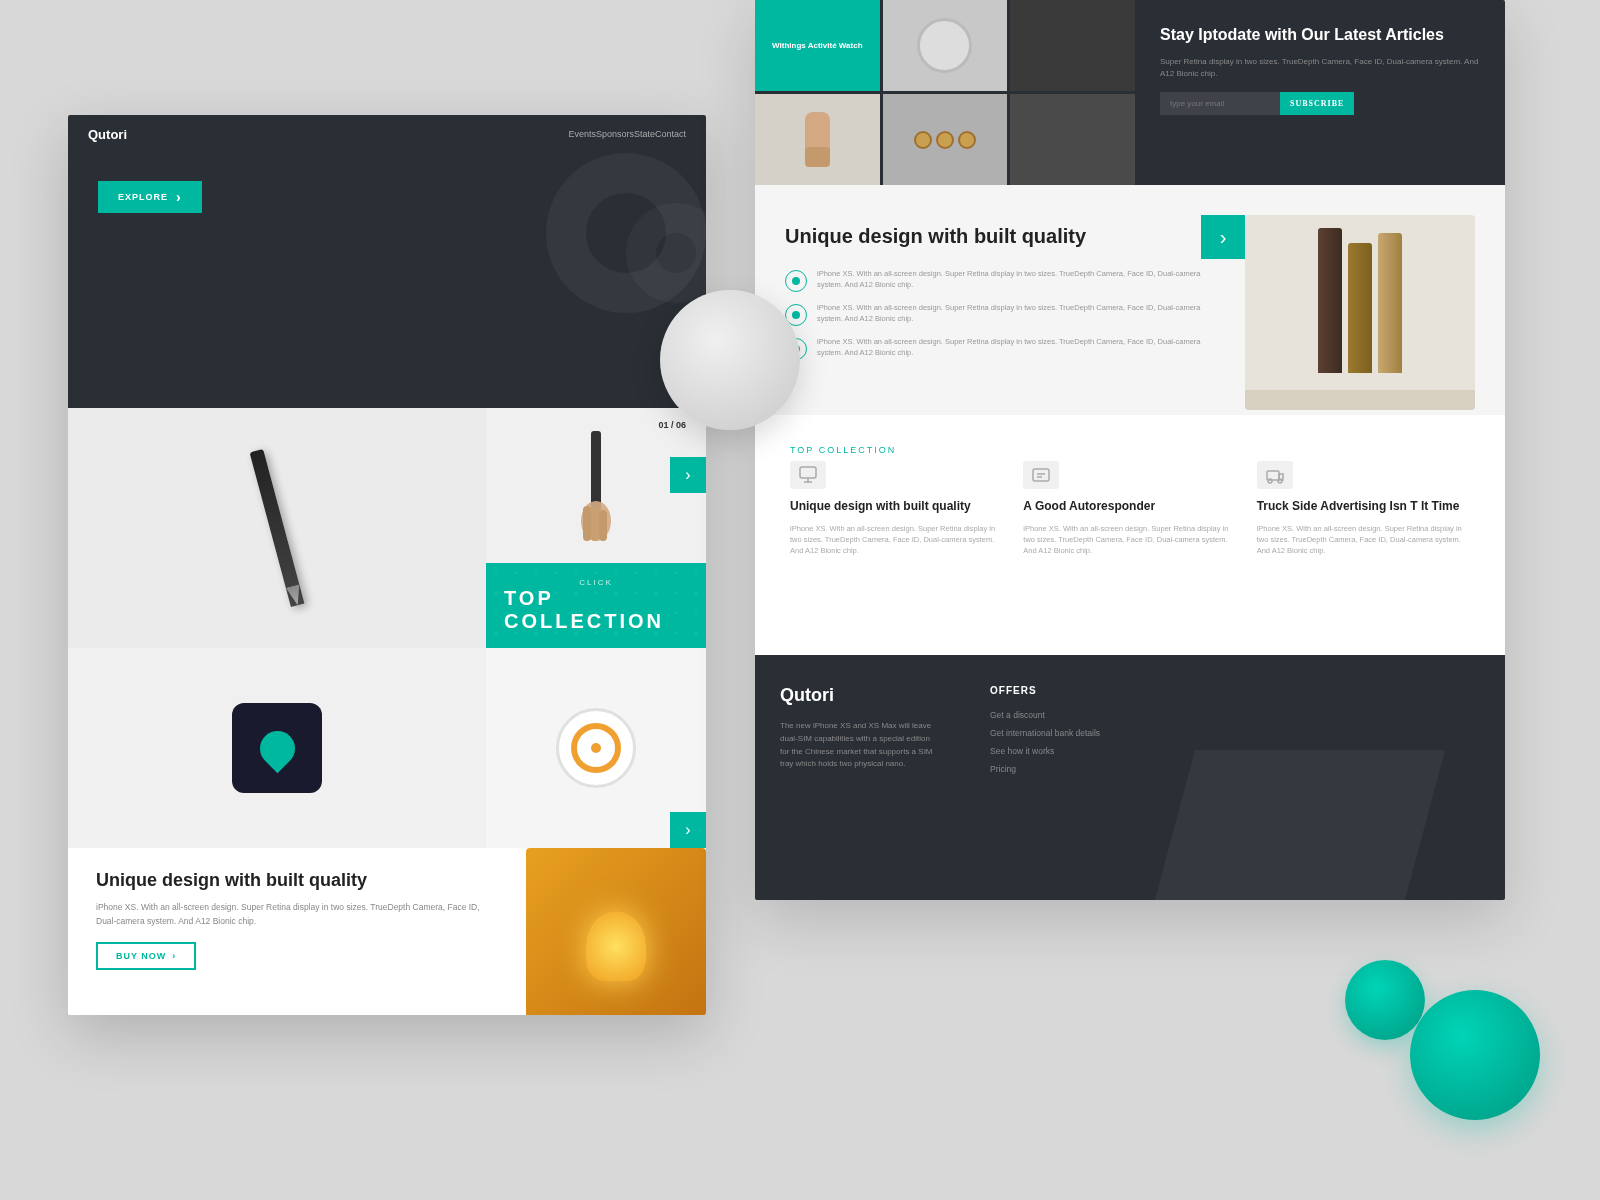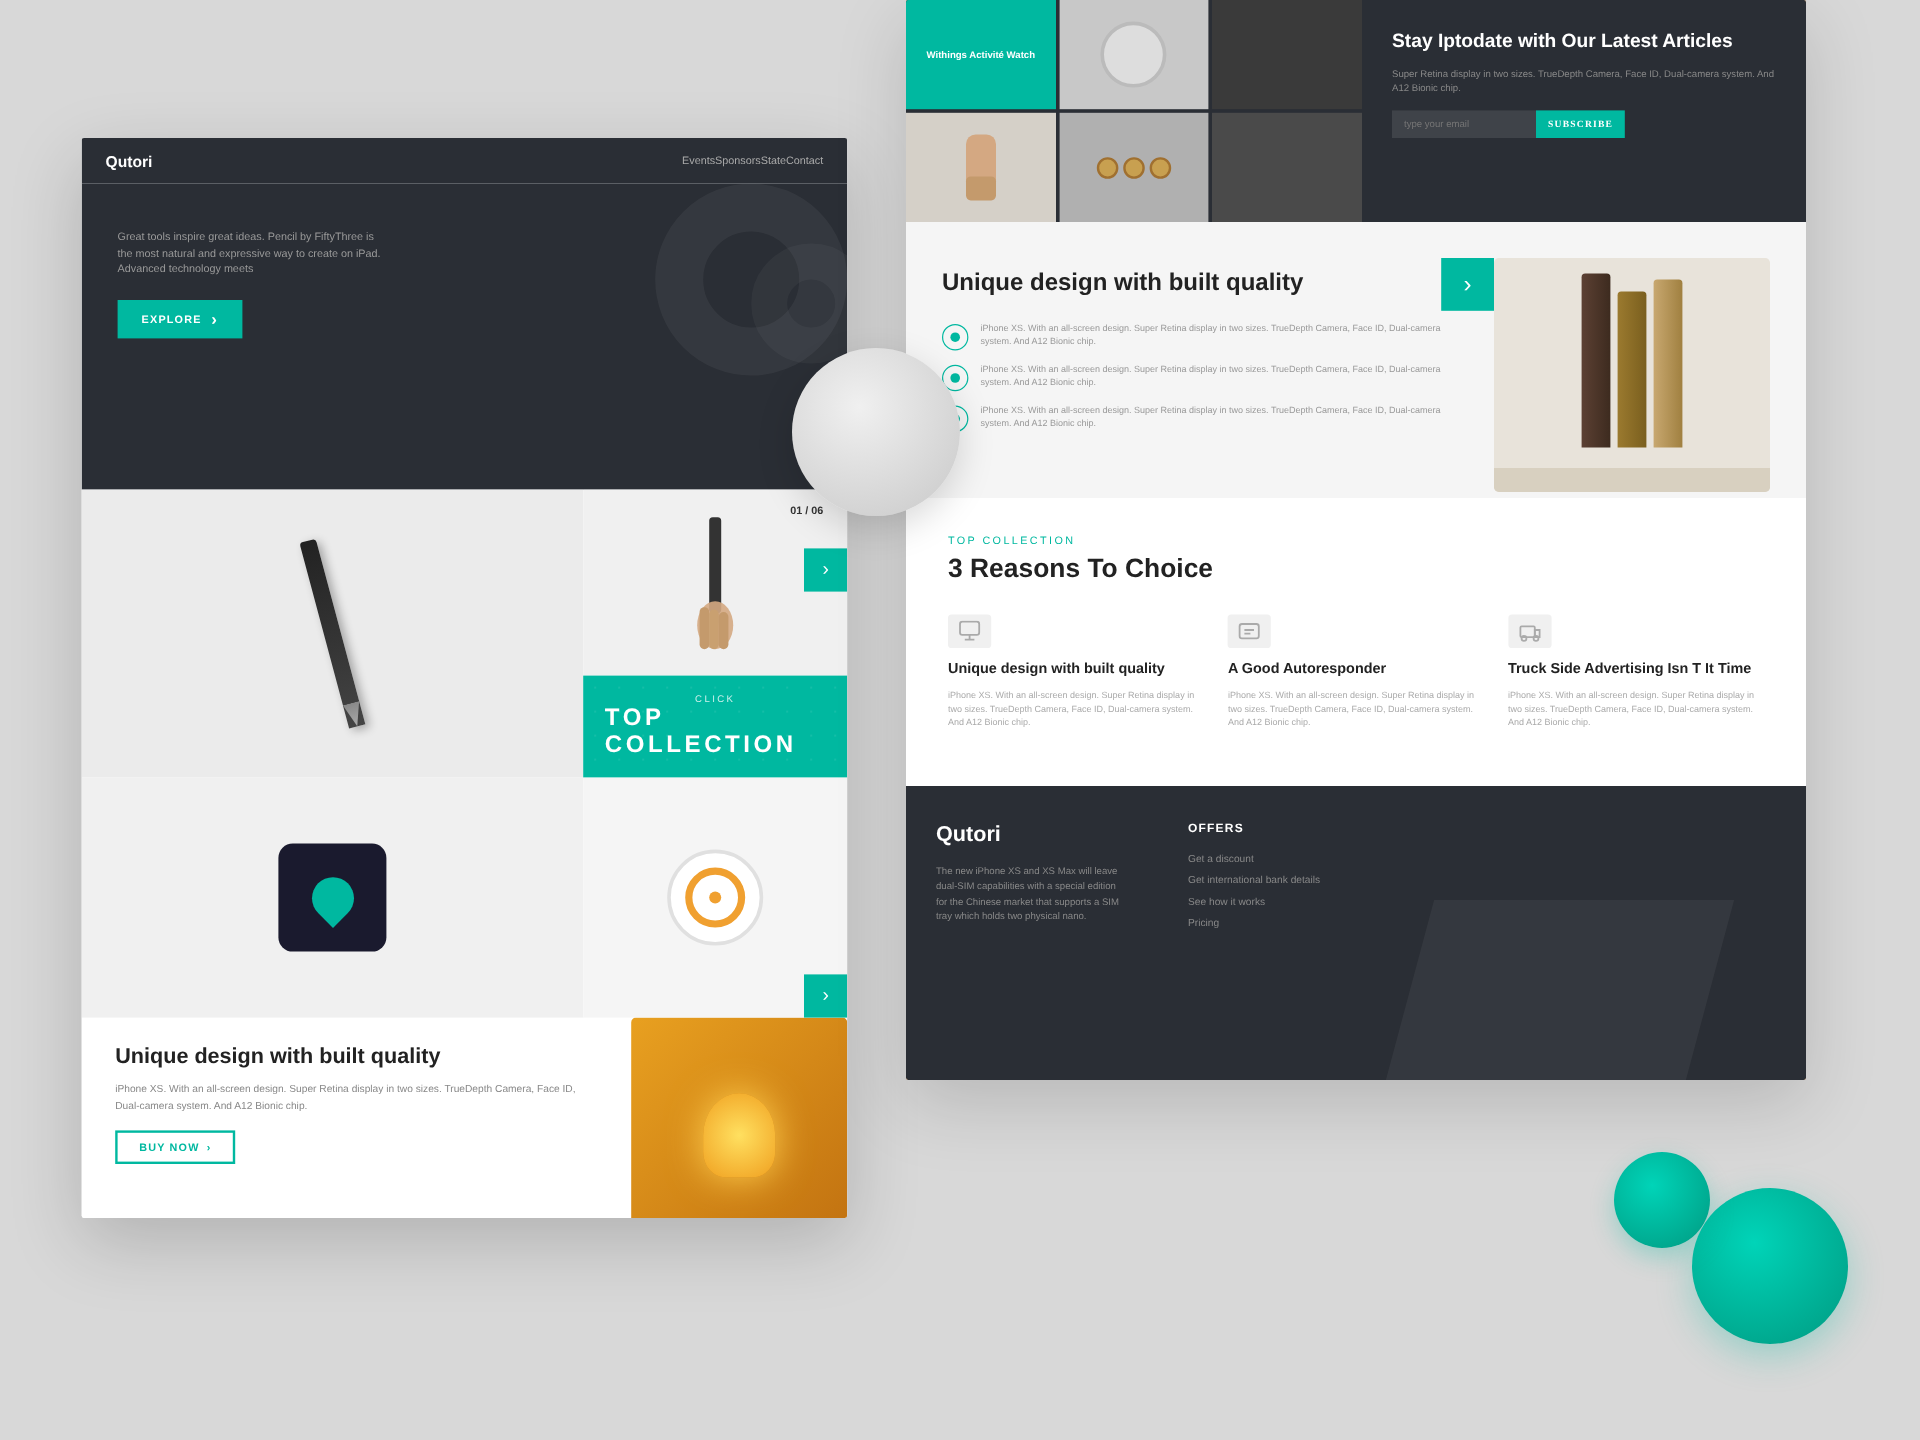--- a/index.html
+++ b/index.html
@@ -611,21 +611,20 @@
       <span>Events</span>
       <span>Sponsors</span>
       <span>State</span>
       <span>Contact</span>
     </div>
   </div>
 
   <div class="left-hero">
     <div class="hero-circle-1"></div>
     <div class="hero-circle-2"></div>
-    <p>Great tools inspire great ideas. Pencil by FiftyThree is the most natural and expressive way to create on iPad. Advanced technology meets</p>
     <button class="explore-btn">EXPLORE</button>
   </div>
 
   <div style="display:flex; height:240px; position:relative;">
 
     <div class="product-card product-card-large" style="flex:1; height:240px;">
       <div class="pencil-stick"></div>
     </div>
 
     <div style="width:220px; display:flex; flex-direction:column;">
@@ -761,21 +760,20 @@
         <div style="width:24px;height:130px;background:linear-gradient(to right,#9b7a2f,#7a5f1e);border-radius:3px 3px 0 0;"></div>
         <div style="width:24px;height:140px;background:linear-gradient(to right,#c8a870,#a08040);border-radius:3px 3px 0 0;"></div>
       </div>
 
       <div style="position:absolute;bottom:0;left:0;right:0;height:20px;background:#d8d0c0;"></div>
     </div>
   </div>
 
   <div class="reasons-section">
     <div class="reasons-top">TOP COLLECTION</div>
-    <h2>3 Reasons To Choice</h2>
     <div class="reasons-grid">
 
       <div class="reason-item">
         <div class="reason-icon">
           <svg width="20" height="18" viewBox="0 0 20 18">
             <rect x="2" y="1" width="16" height="11" rx="2" stroke="#aaa" stroke-width="1.5" fill="none"></rect>
             <line x1="10" y1="12" x2="10" y2="16" stroke="#aaa" stroke-width="1.5"></line>
             <line x1="6" y1="16" x2="14" y2="16" stroke="#aaa" stroke-width="1.5"></line>
           </svg>
         </div>

